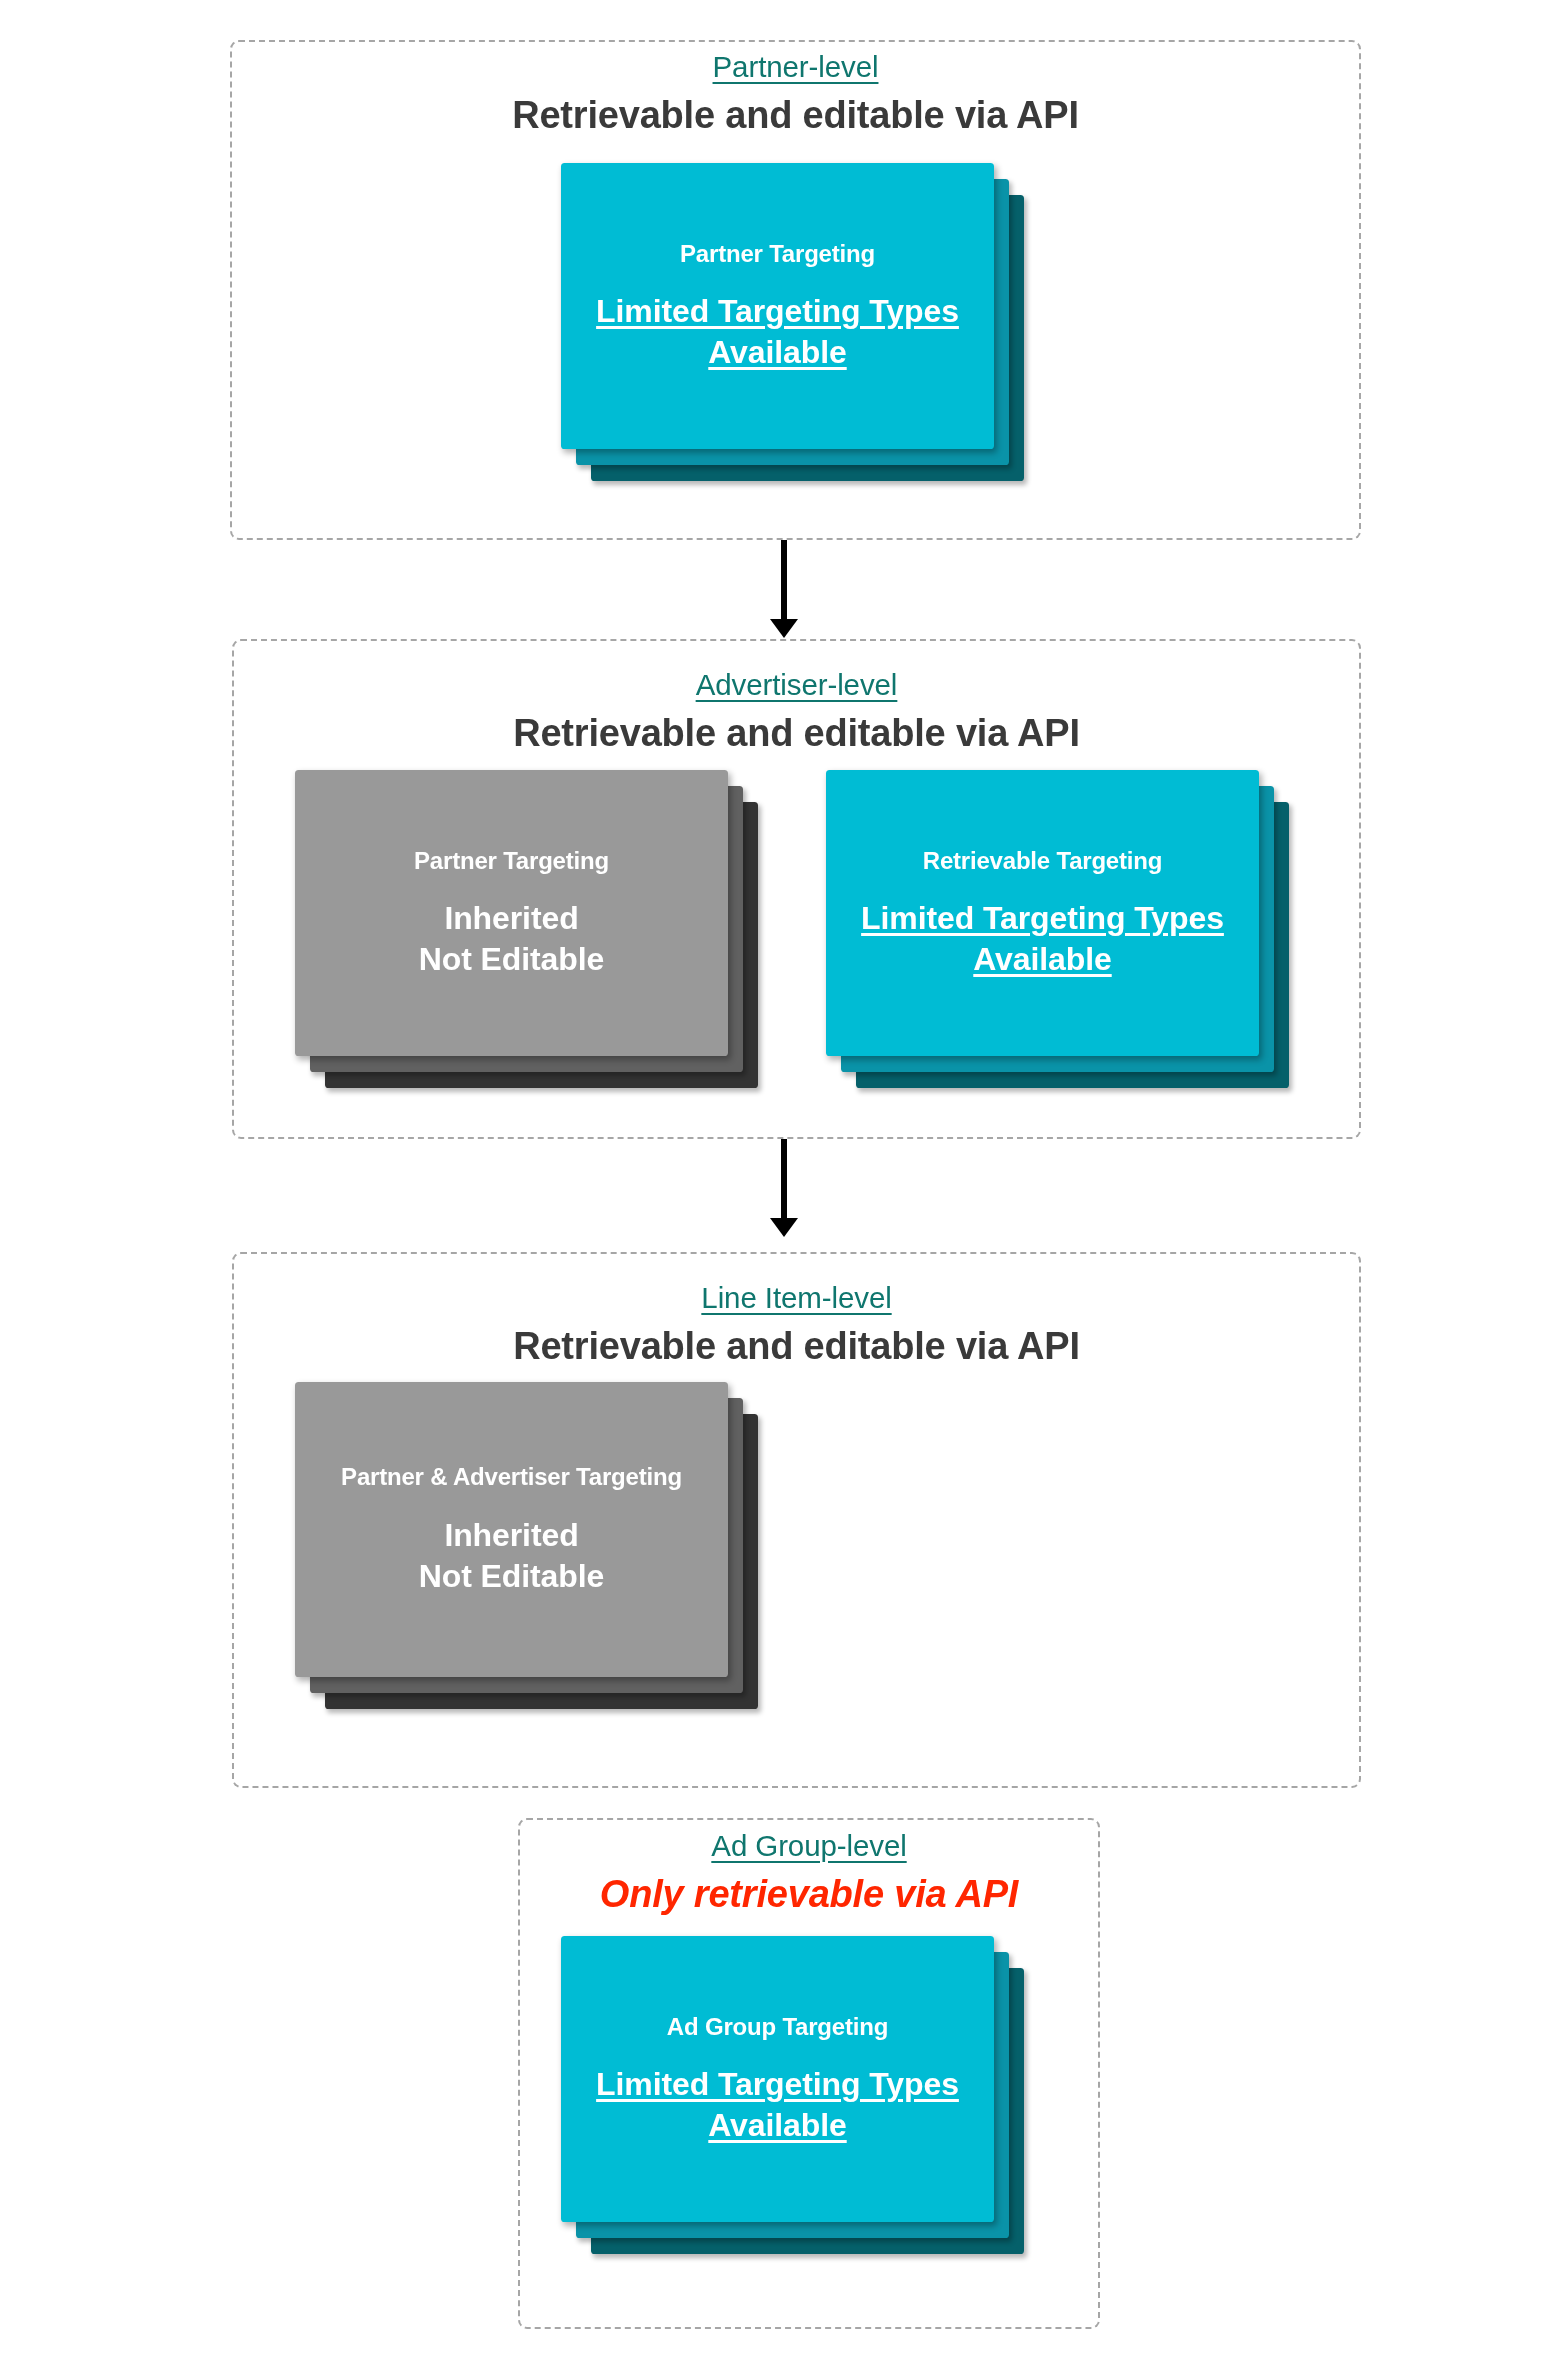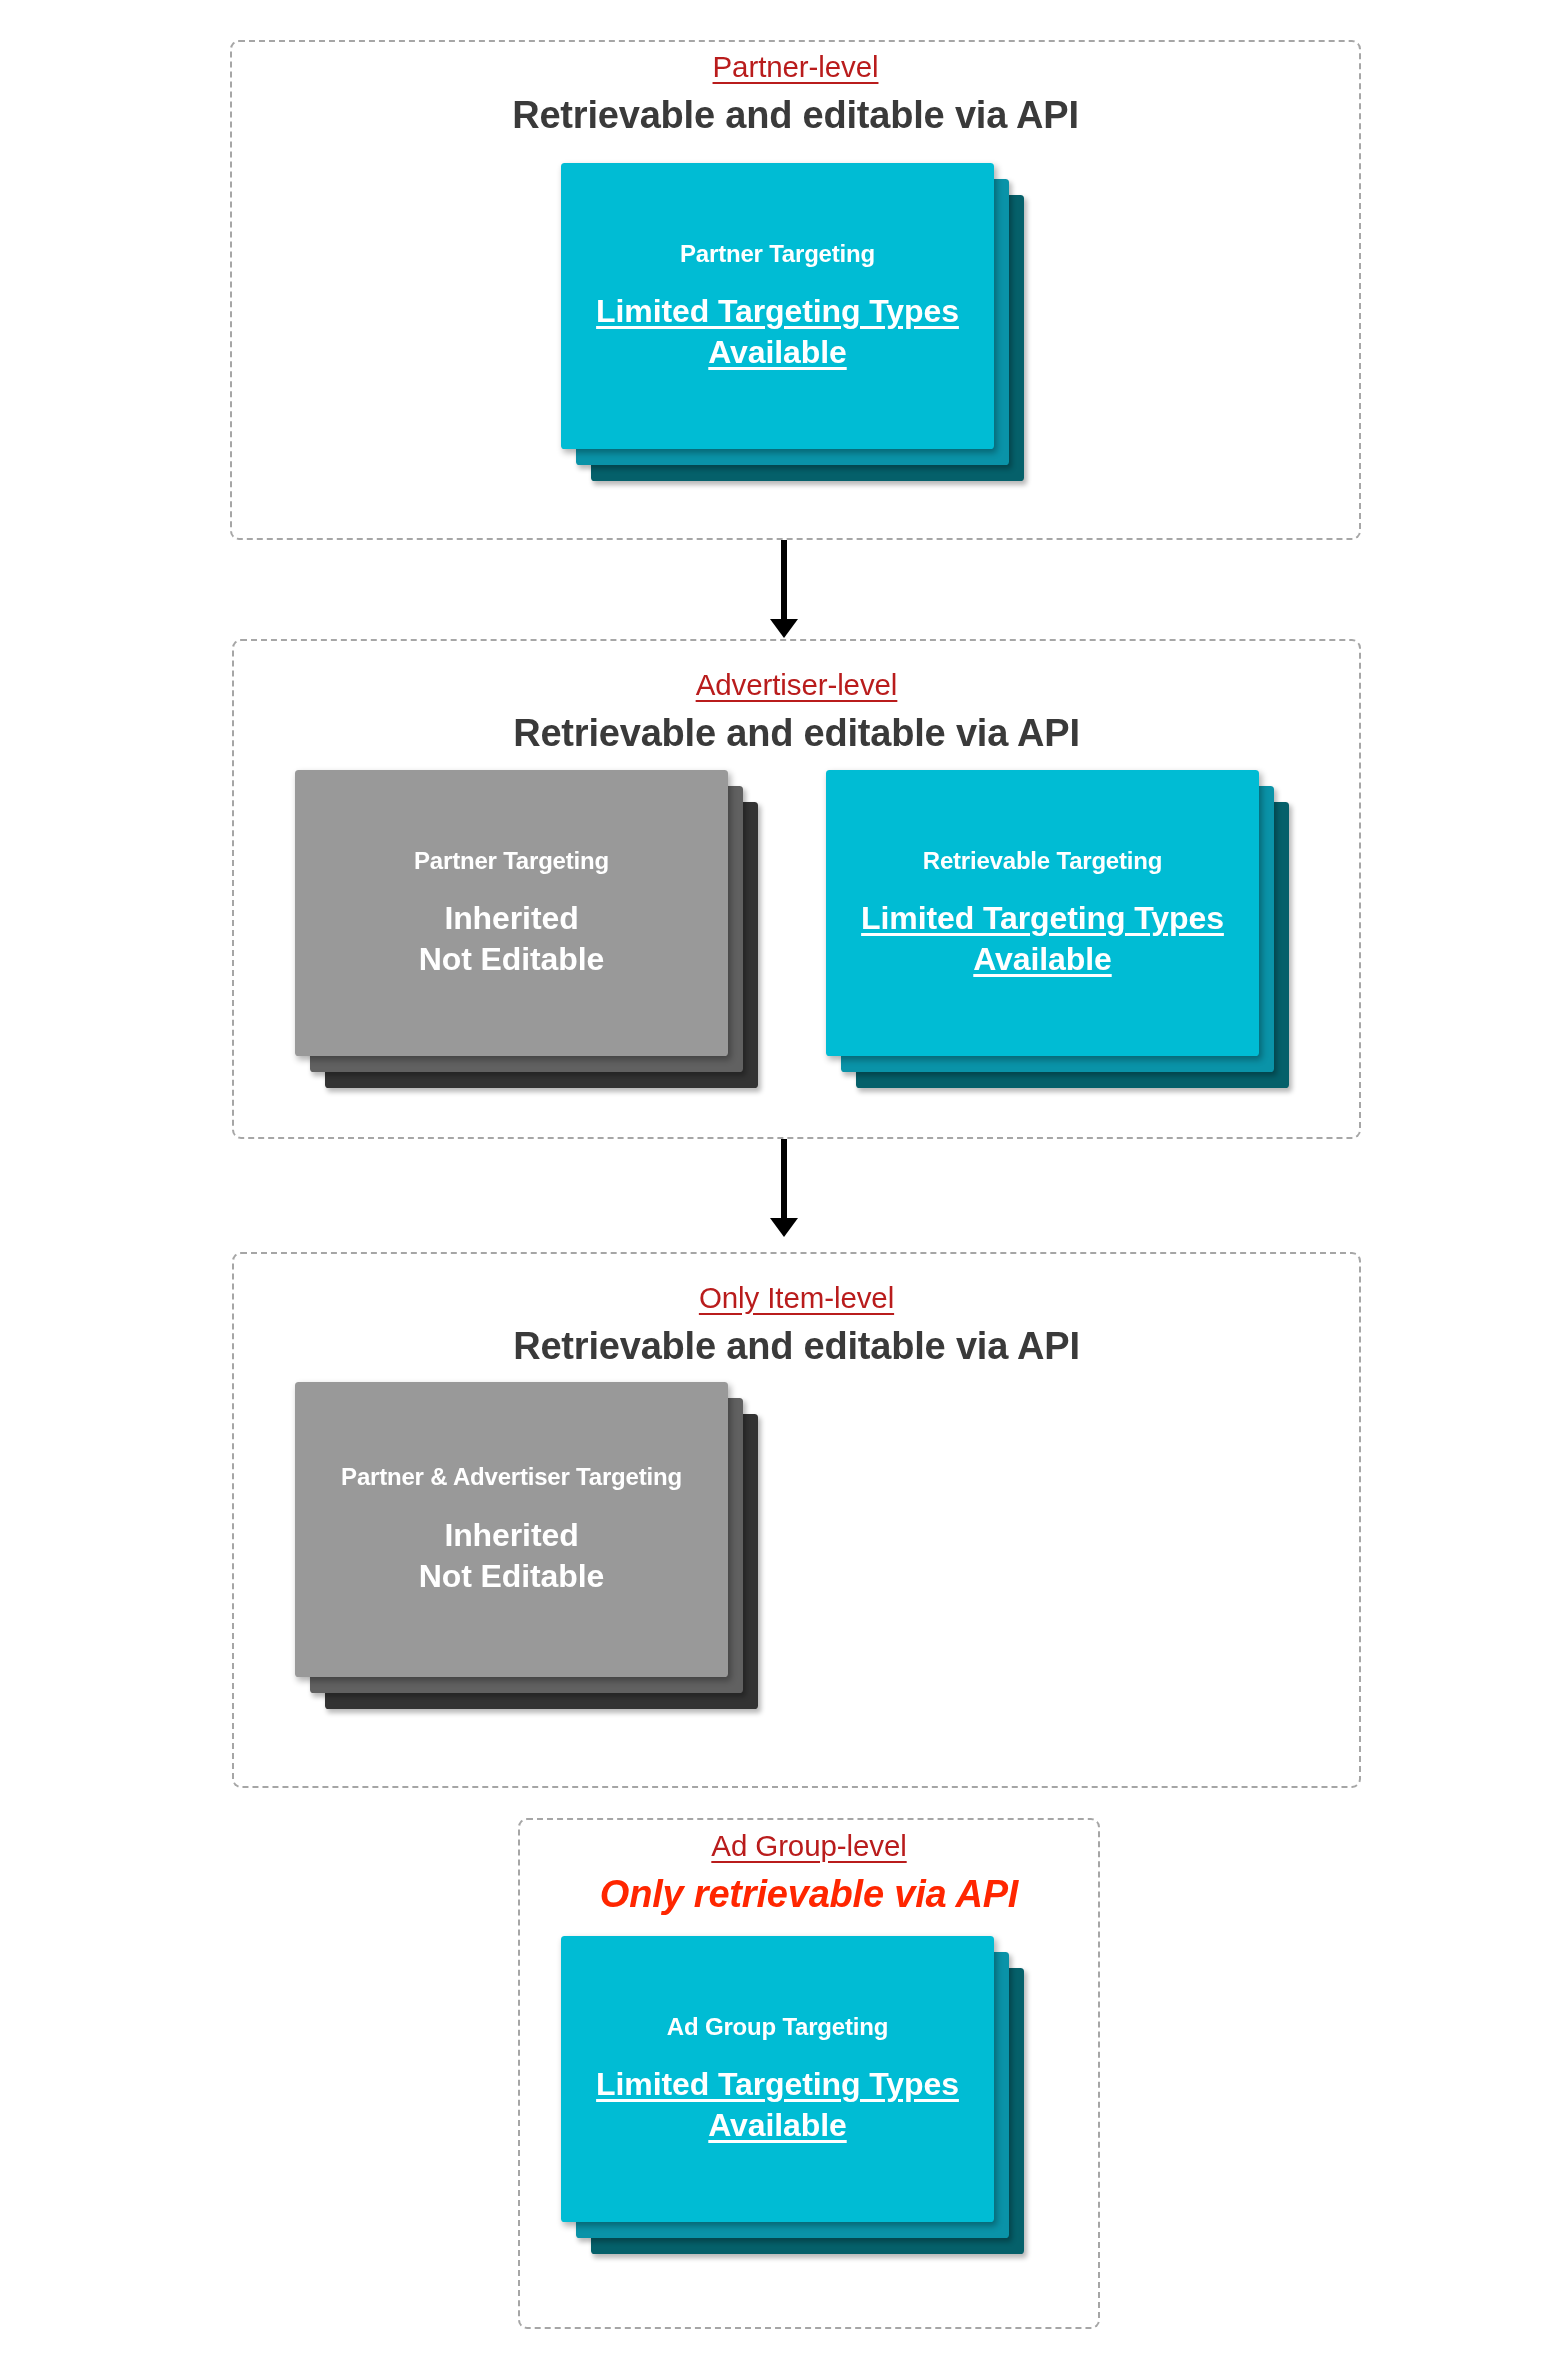--- a/index.html
+++ b/index.html
@@ -35,21 +35,21 @@
     position: absolute;
     left: 0;
     right: 0;
     text-align: center;
     line-height: 1.28;
   }
   .level-name {
     display: inline-block;
     font-size: 29.5px;
     font-weight: 400;
-    color: #b91c1c;
+    color: #0f766e;
     text-decoration: underline;
     text-underline-offset: 4.5px;
     letter-spacing: -0.1px;
   }
   .level-sub {
     display: block;
     font-size: 38px;
     font-weight: 700;
     color: #3a3a3a;
     margin-top: 5.4px;
@@ -208,21 +208,21 @@
   </div>
 
   <div class="arrow" style="left:781px; top:1139px; height:98px;">
     <div class="shaft"></div>
     <div class="head"></div>
   </div>
 
   <div class="level-box" style="left:232px; top:1252px; width:1129px; height:536px;"></div>
 
   <div class="level-head" style="left:232px; top:1279px; width:1129px;">
-    <span class="level-name">Only Item-level</span>
+    <span class="level-name">Line Item-level</span>
     <span class="level-sub">Retrievable and editable via API</span>
   </div>
 
   <div class="stack gray" style="left:295px; top:1382px; width:433px; height:295px;">
     <div class="layer back"></div>
     <div class="layer mid"></div>
     <div class="layer front">
       <div class="card-title">Partner &amp; Advertiser Targeting</div>
       <div class="card-note">
         <span>Inherited</span><br>

